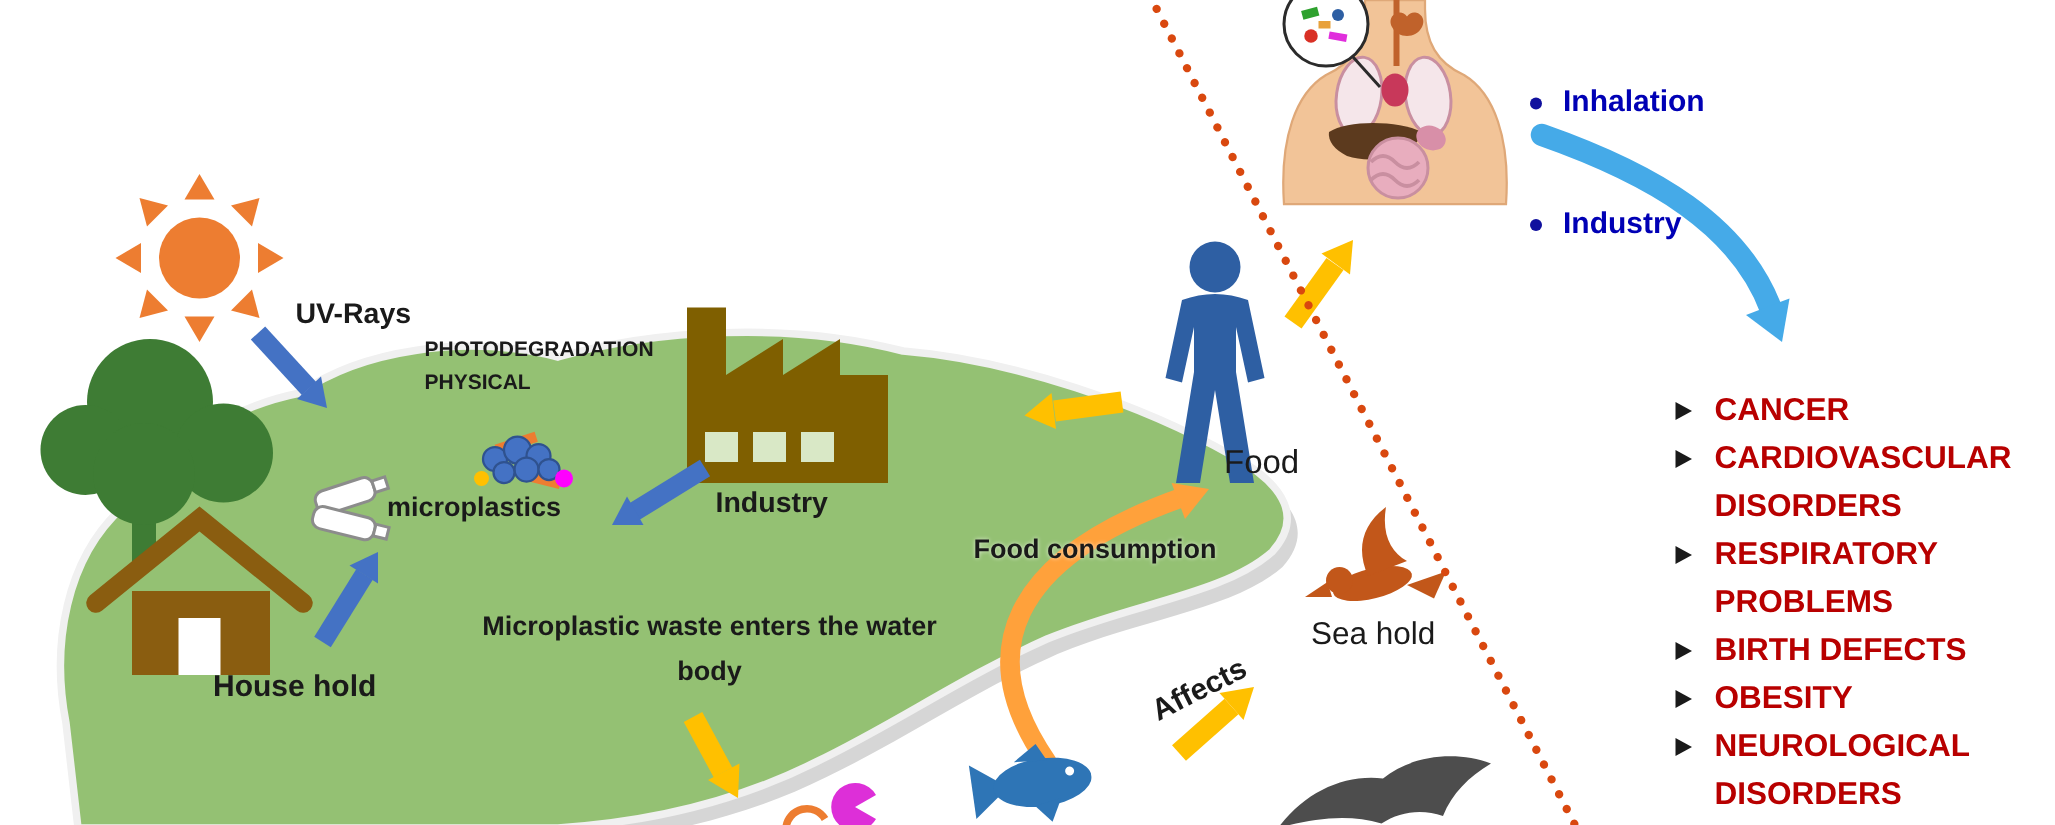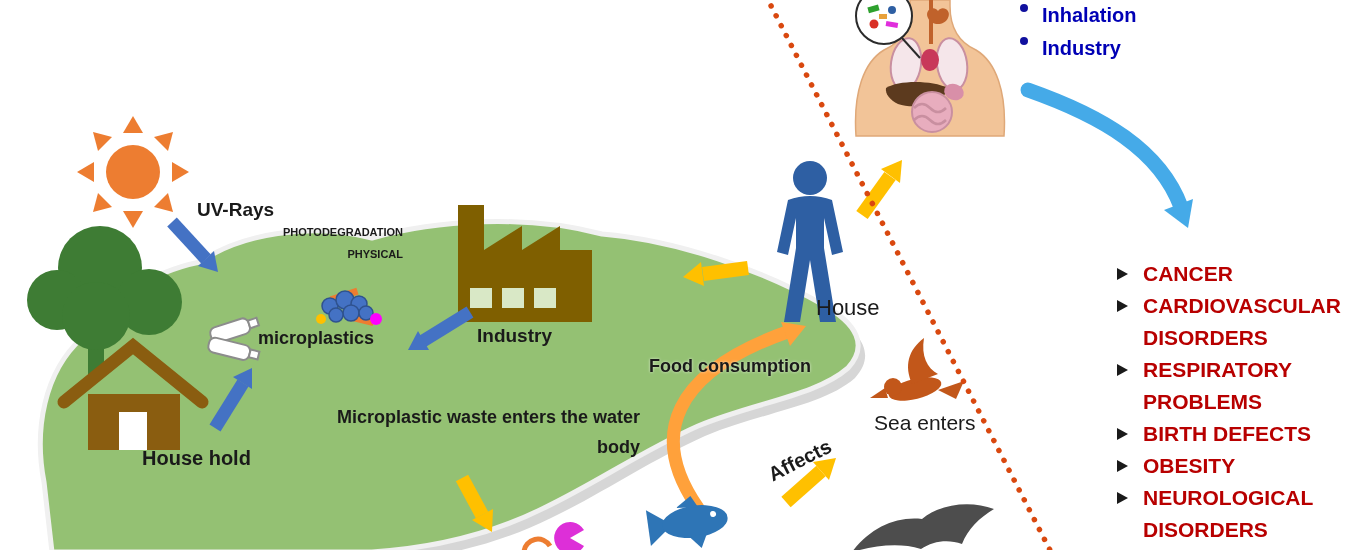--- a/index.html
+++ b/index.html
@@ -3,31 +3,31 @@
 <meta charset="utf-8">
 <style>
   html,body{margin:0;padding:0;background:#fff;}
   .stage{
     position:relative;width:1370px;height:550px;background:#ffffff;overflow:hidden;
     font-family:"Liberation Sans",sans-serif;
   }
   .lbl{position:absolute;font-weight:700;color:#1a1a1a;white-space:nowrap;}
   .lbl.regular{font-weight:400;}
   #uv-label{left:197px;top:183px;font-size:19px;margin-top:16px;}
-  #degradation-block{left:283px;top:221px;font-size:11px;line-height:22px;text-align:right;}
+  #degradation-block{left:283px;top:221px;font-size:14px;line-height:22px;}
   #microplastics-label{left:258px;top:328px;font-size:18px;}
   #industry-label{left:477px;top:325px;font-size:19px;}
   #household-label{left:142px;top:447px;font-size:20px;}
-  #waste-label{left:306px;top:402px;width:334px;text-align:right;font-size:18px;line-height:30px;white-space:normal;}
+  #waste-label{left:306px;top:402px;width:334px;text-align:center;font-size:18px;line-height:30px;white-space:normal;}
   #food-label{left:649px;top:356px;font-size:18px;text-shadow:0 0 3px rgba(255,255,255,.7);}
   #human-label{left:816px;top:295px;font-size:22px;}
   #seabirds-label{left:874px;top:411px;font-size:21px;}
   #affects-label{left:766px;top:449px;font-size:20px;transform:rotate(-27deg);}
   .exposure-list{position:absolute;left:1020px;top:4px;}
-  .exposure-item{display:flex;height:33px;gap:14px;}
+  .exposure-item{display:flex;align-items:center;height:33px;gap:14px;margin-top:48px;}
   .dot{width:8px;height:8px;border-radius:50%;background:#10109E;flex:none;}
   .etxt{font-size:20px;font-weight:700;color:#0000B5;white-space:nowrap;}
   .health-list{position:absolute;left:1117px;top:258px;width:265px;}
   .health-item{display:flex;}
   .health-marker{flex:none;width:26px;padding-top:10px;}
   .health-marker::before{content:"";display:block;width:0;height:0;
     border-left:11px solid #1a1a1a;border-top:6px solid transparent;border-bottom:6px solid transparent;}
   .health-text{font-size:21px;line-height:32px;font-weight:700;color:#B80000;width:232px;}
 </style>
 </head>
@@ -199,22 +199,22 @@
   <div class="lbl" id="degradation-block">
     <div>PHOTODEGRADATION</div>
     <div>PHYSICAL</div>
   </div>
 
   <div class="lbl" id="microplastics-label">microplastics</div>
   <div class="lbl" id="industry-label">Industry</div>
   <div class="lbl" id="household-label">House hold</div>
   <div class="lbl" id="waste-label">Microplastic waste enters the water body</div>
   <div class="lbl" id="food-label">Food consumption</div>
-  <div class="lbl regular" id="human-label">House</div>
-  <div class="lbl regular" id="seabirds-label">Sea enters</div>
+  <div class="lbl regular" id="human-label">Food</div>
+  <div class="lbl regular" id="seabirds-label">Sea hold</div>
   <div class="lbl" id="affects-label">Affects</div>
 
   
   <div class="exposure-list">
     <div class="exposure-item">
       <span class="dot"></span>
       <span class="etxt">Inhalation</span>
     </div>
     <div class="exposure-item">
       <span class="dot"></span>

